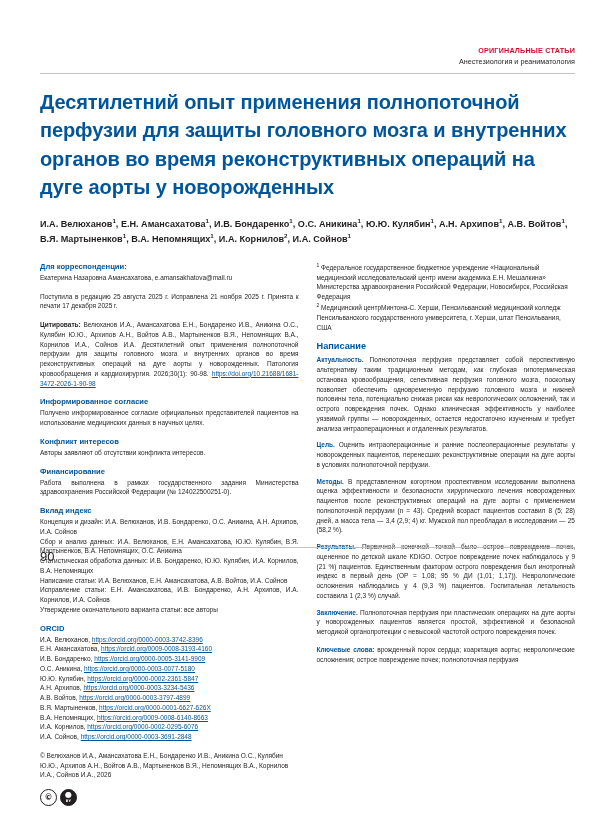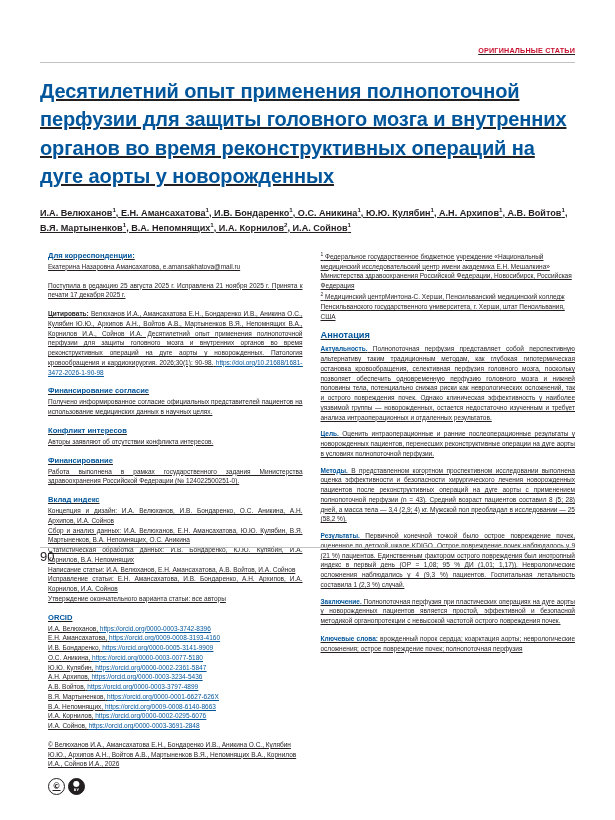--- a/index.html
+++ b/index.html
@@ -10,21 +10,20 @@
     background: #ffffff;
     font-family: "Liberation Sans", sans-serif;
     color: #231f20;
     position: relative;
   }
   .page {
     position: relative;
     width: 615px;
     height: 588px;
     padding: 46px 40px 0 40px;
-    text-decoration: underline;
   }
   .header {
     text-align: right;
     line-height: 1.25;
   }
   .header .section {
     color: #c8102e;
     font-weight: bold;
     font-size: 7.2px;
     letter-spacing: 0.2px;
@@ -51,21 +50,20 @@
     font-size: 9.1px;
     line-height: 1.55;
     font-weight: bold;
     color: #231f20;
     margin-bottom: 16px;
   }
   .authors sup { font-weight: bold; font-size: 6.2px; }
   .cols {
     display: flex;
     gap: 18px;
-    margin-left: 8px;
   }
   .col-left { width: 268px; }
   .col-right { width: 268px; }
   .blk { margin-bottom: 9px; }
   .blk-h {
     color: #00559b;
     font-weight: bold;
     font-size: 7.6px;
     margin-bottom: 2px;
   }
@@ -129,20 +127,21 @@
     border-top: 1px solid #bfc3c6;
   }
 </style>
 </head>
 <body>
 
 <div class="page">
 
   <div class="header">
     <div class="section">ОРИГИНАЛЬНЫЕ СТАТЬИ</div>
+    <div class="journal">Анестезиология и реаниматология</div>
   </div>
 
   <hr class="rule">
 
   <h1 class="title">Десятилетний опыт применения полнопоточной перфузии для защиты головного мозга и внутренних органов во время реконструктивных операций на дуге аорты у новорожденных</h1>
 
   <div class="authors">И.А. Велюханов<sup>1</sup>, Е.Н. Амансахатова<sup>1</sup>, И.В. Бондаренко<sup>1</sup>, О.С. Аникина<sup>1</sup>, Ю.Ю. Кулябин<sup>1</sup>, А.Н. Архипов<sup>1</sup>, А.В. Войтов<sup>1</sup>, В.Я. Мартыненков<sup>1</sup>, В.А. Непомнящих<sup>1</sup>, И.А. Корнилов<sup>2</sup>, И.А. Сойнов<sup>1</sup></div>
 
   <div class="cols">
 
@@ -159,21 +158,21 @@
 
       <div class="blk">
         <div class="txt">
           <b>Цитировать:</b>
           <span>Велюханов И.А., Амансахатова Е.Н., Бондаренко И.В., Аникина О.С., Кулябин Ю.Ю., Архипов А.Н., Войтов А.В., Мартыненков В.Я., Непомнящих В.А., Корнилов И.А., Сойнов И.А. Десятилетний опыт применения полнопоточной перфузии для защиты головного мозга и внутренних органов во время реконструктивных операций на дуге аорты у новорожденных. Патология кровообращения и кардиохирургия. 2026;30(1): 90-98.</span>
           <a class="link" href="#">https://doi.org/10.21688/1681-3472-2026-1-90-98</a>
         </div>
       </div>
 
       <div class="blk">
-        <div class="blk-h">Финансирование согласие</div>
+        <div class="blk-h">Информированное согласие</div>
         <div class="txt">Получено информированное согласие официальных представителей пациентов на использование медицинских данных в научных целях.</div>
       </div>
 
       <div class="blk">
         <div class="blk-h">Конфликт интересов</div>
         <div class="txt">Авторы заявляют об отсутствии конфликта интересов.</div>
       </div>
 
       <div class="blk">
         <div class="blk-h">Финансирование</div>
@@ -223,21 +222,21 @@
 
     <div class="col-right">
 
       <div class="blk affil">
         <div class="txt">
             <div><sup>1</sup> Федеральное государственное бюджетное учреждение «Национальный медицинский исследовательский центр имени академика Е.Н. Мешалкина» Министерства здравоохранения Российской Федерации, Новосибирск, Российская Федерация</div>
             <div><sup>2</sup> Медицинский центрМинтона-С. Херши, Пенсильванский медицинский колледж Пенсильванского государственного университета, г. Херши, штат Пенсильвания, США</div>
           </div>
       </div>
 
-      <div class="abs-h">Аннотация</div>
+      <div class="abs-h">Написание</div>
 
       <div>
           <div class="txt" style="margin-bottom:7px"><span class="lead">Актуальность.</span><span> Полнопоточная перфузия представляет собой перспективную альтернативу таким традиционным методам, как глубокая гипотермическая остановка кровообращения, селективная перфузия головного мозга, поскольку позволяет обеспечить одновременную перфузию головного мозга и нижней половины тела, потенциально снижая риски как неврологических осложнений, так и острого повреждения почек. Однако клиническая эффективность у наиболее уязвимой группы — новорожденных, остается недостаточно изученным и требует анализа интраоперационных и отдаленных результатов.</span></div>
           <div class="txt" style="margin-bottom:7px"><span class="lead">Цель.</span><span> Оценить интраоперационные и ранние послеоперационные результаты у новорожденных пациентов, перенесших реконструктивные операции на дуге аорты в условиях полнопоточной перфузии.</span></div>
           <div class="txt" style="margin-bottom:7px"><span class="lead">Методы.</span><span> В представленном когортном проспективном исследовании выполнена оценка эффективности и безопасности хирургического лечения новорожденных пациентов после реконструктивных операций на дуге аорты с применением полнопоточной перфузии (n = 43). Средний возраст пациентов составил 8 (5; 28) дней, а масса тела — 3,4 (2,9; 4) кг. Мужской пол преобладал в исследовании — 25 (58,2 %).</span></div>
           <div class="txt" style="margin-bottom:7px"><span class="lead">Результаты.</span><span> Первичной конечной точкой было острое повреждение почек, оцененное по детской шкале KDIGO. Острое повреждение почек наблюдалось у 9 (21 %) пациентов. Единственным фактором острого повреждения был инотропный индекс в первый день (ОР = 1,08; 95 % ДИ (1,01; 1,17)). Неврологические осложнения наблюдались у 4 (9,3 %) пациентов. Госпитальная летальность составила 1 (2,3 %) случай.</span></div>
           <div class="txt" style="margin-bottom:7px"><span class="lead">Заключение.</span><span> Полнопоточная перфузия при пластических операциях на дуге аорты у новорожденных пациентов является простой, эффективной и безопасной методикой органопротекции с невысокой частотой острого повреждения почек.</span></div>
         </div>
 
       <div class="txt" style="margin-top:8px">

